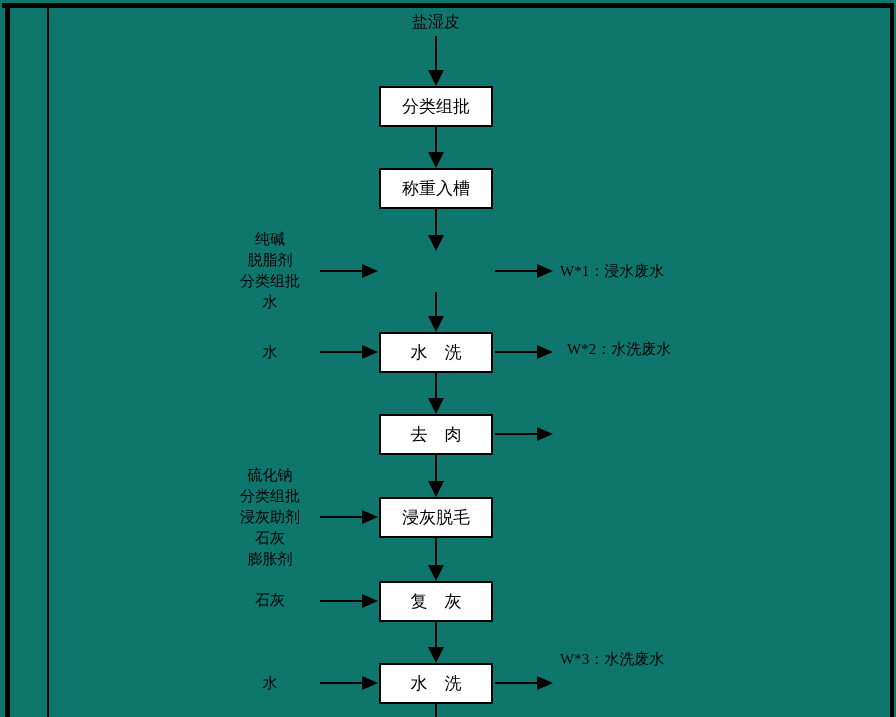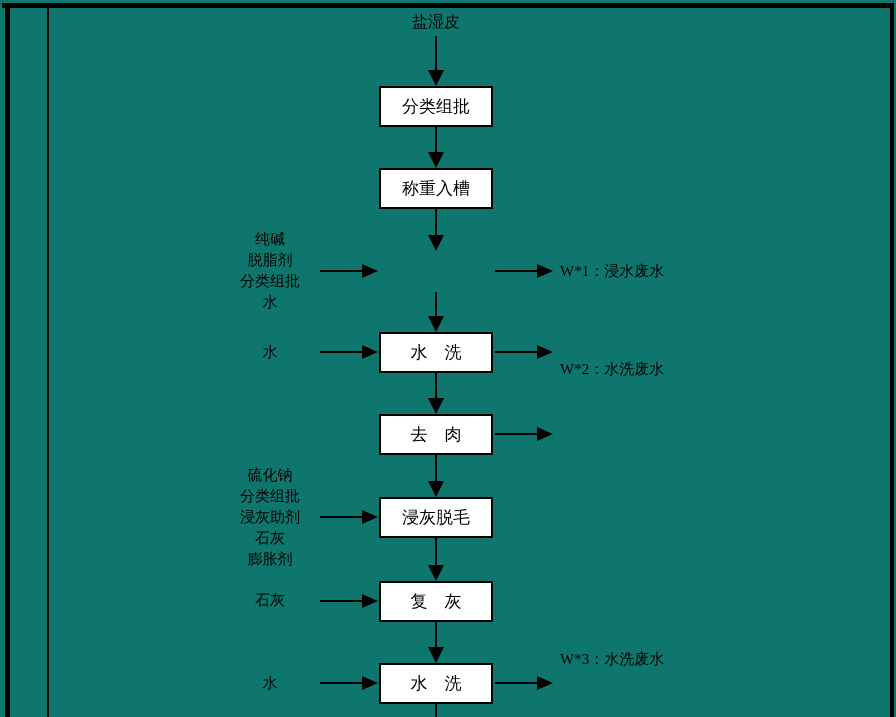--- a/index.html
+++ b/index.html
@@ -137,16 +137,16 @@
 
   <div class="in-label" style="top:590px;">
     <div>石灰</div>
   </div>
 
   <div class="in-label" style="top:673px;">
     <div>水</div>
   </div>
 
   <div class="out-label" style="top:262px;">W*1：浸水废水</div>
-  <div class="out-label" style="top:360px;">W*2：水洗废水</div>
+  <div class="out-label" style="top:340px;margin-left:7px;">W*2：水洗废水</div>
   <div class="out-label" style="top:650px;">W*3：水洗废水</div>
 
 </div>
 
 </body></html>

